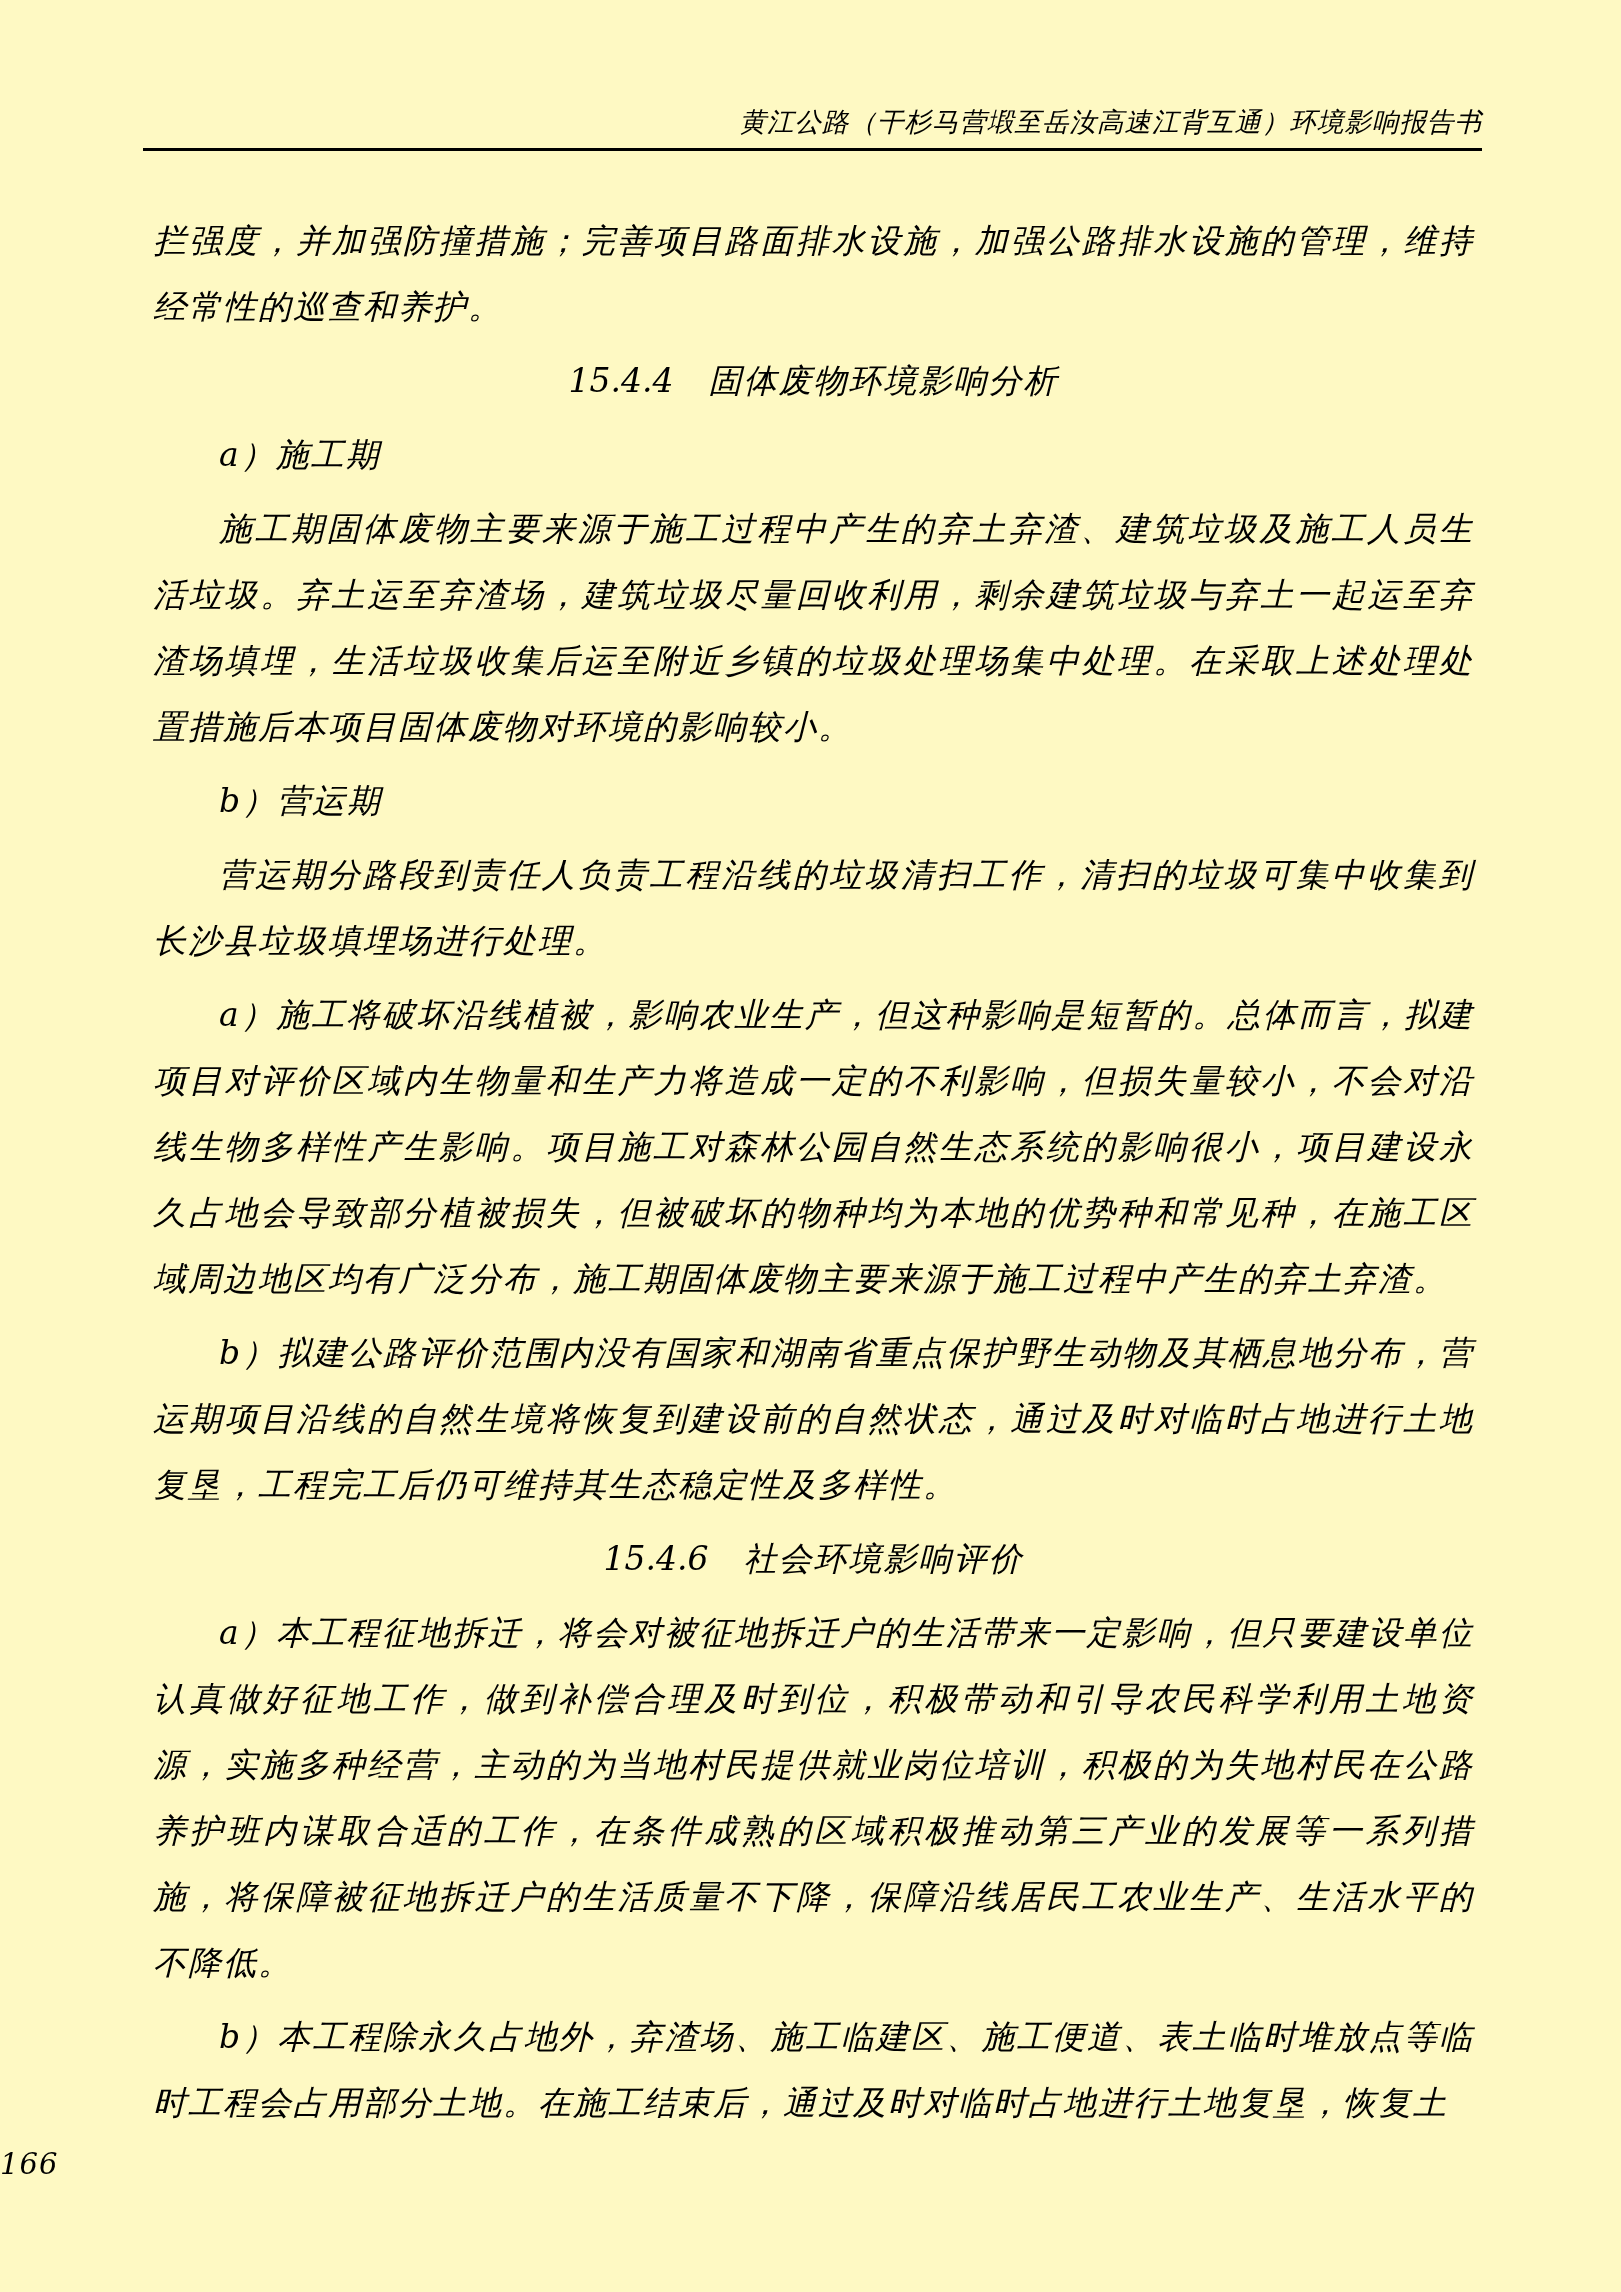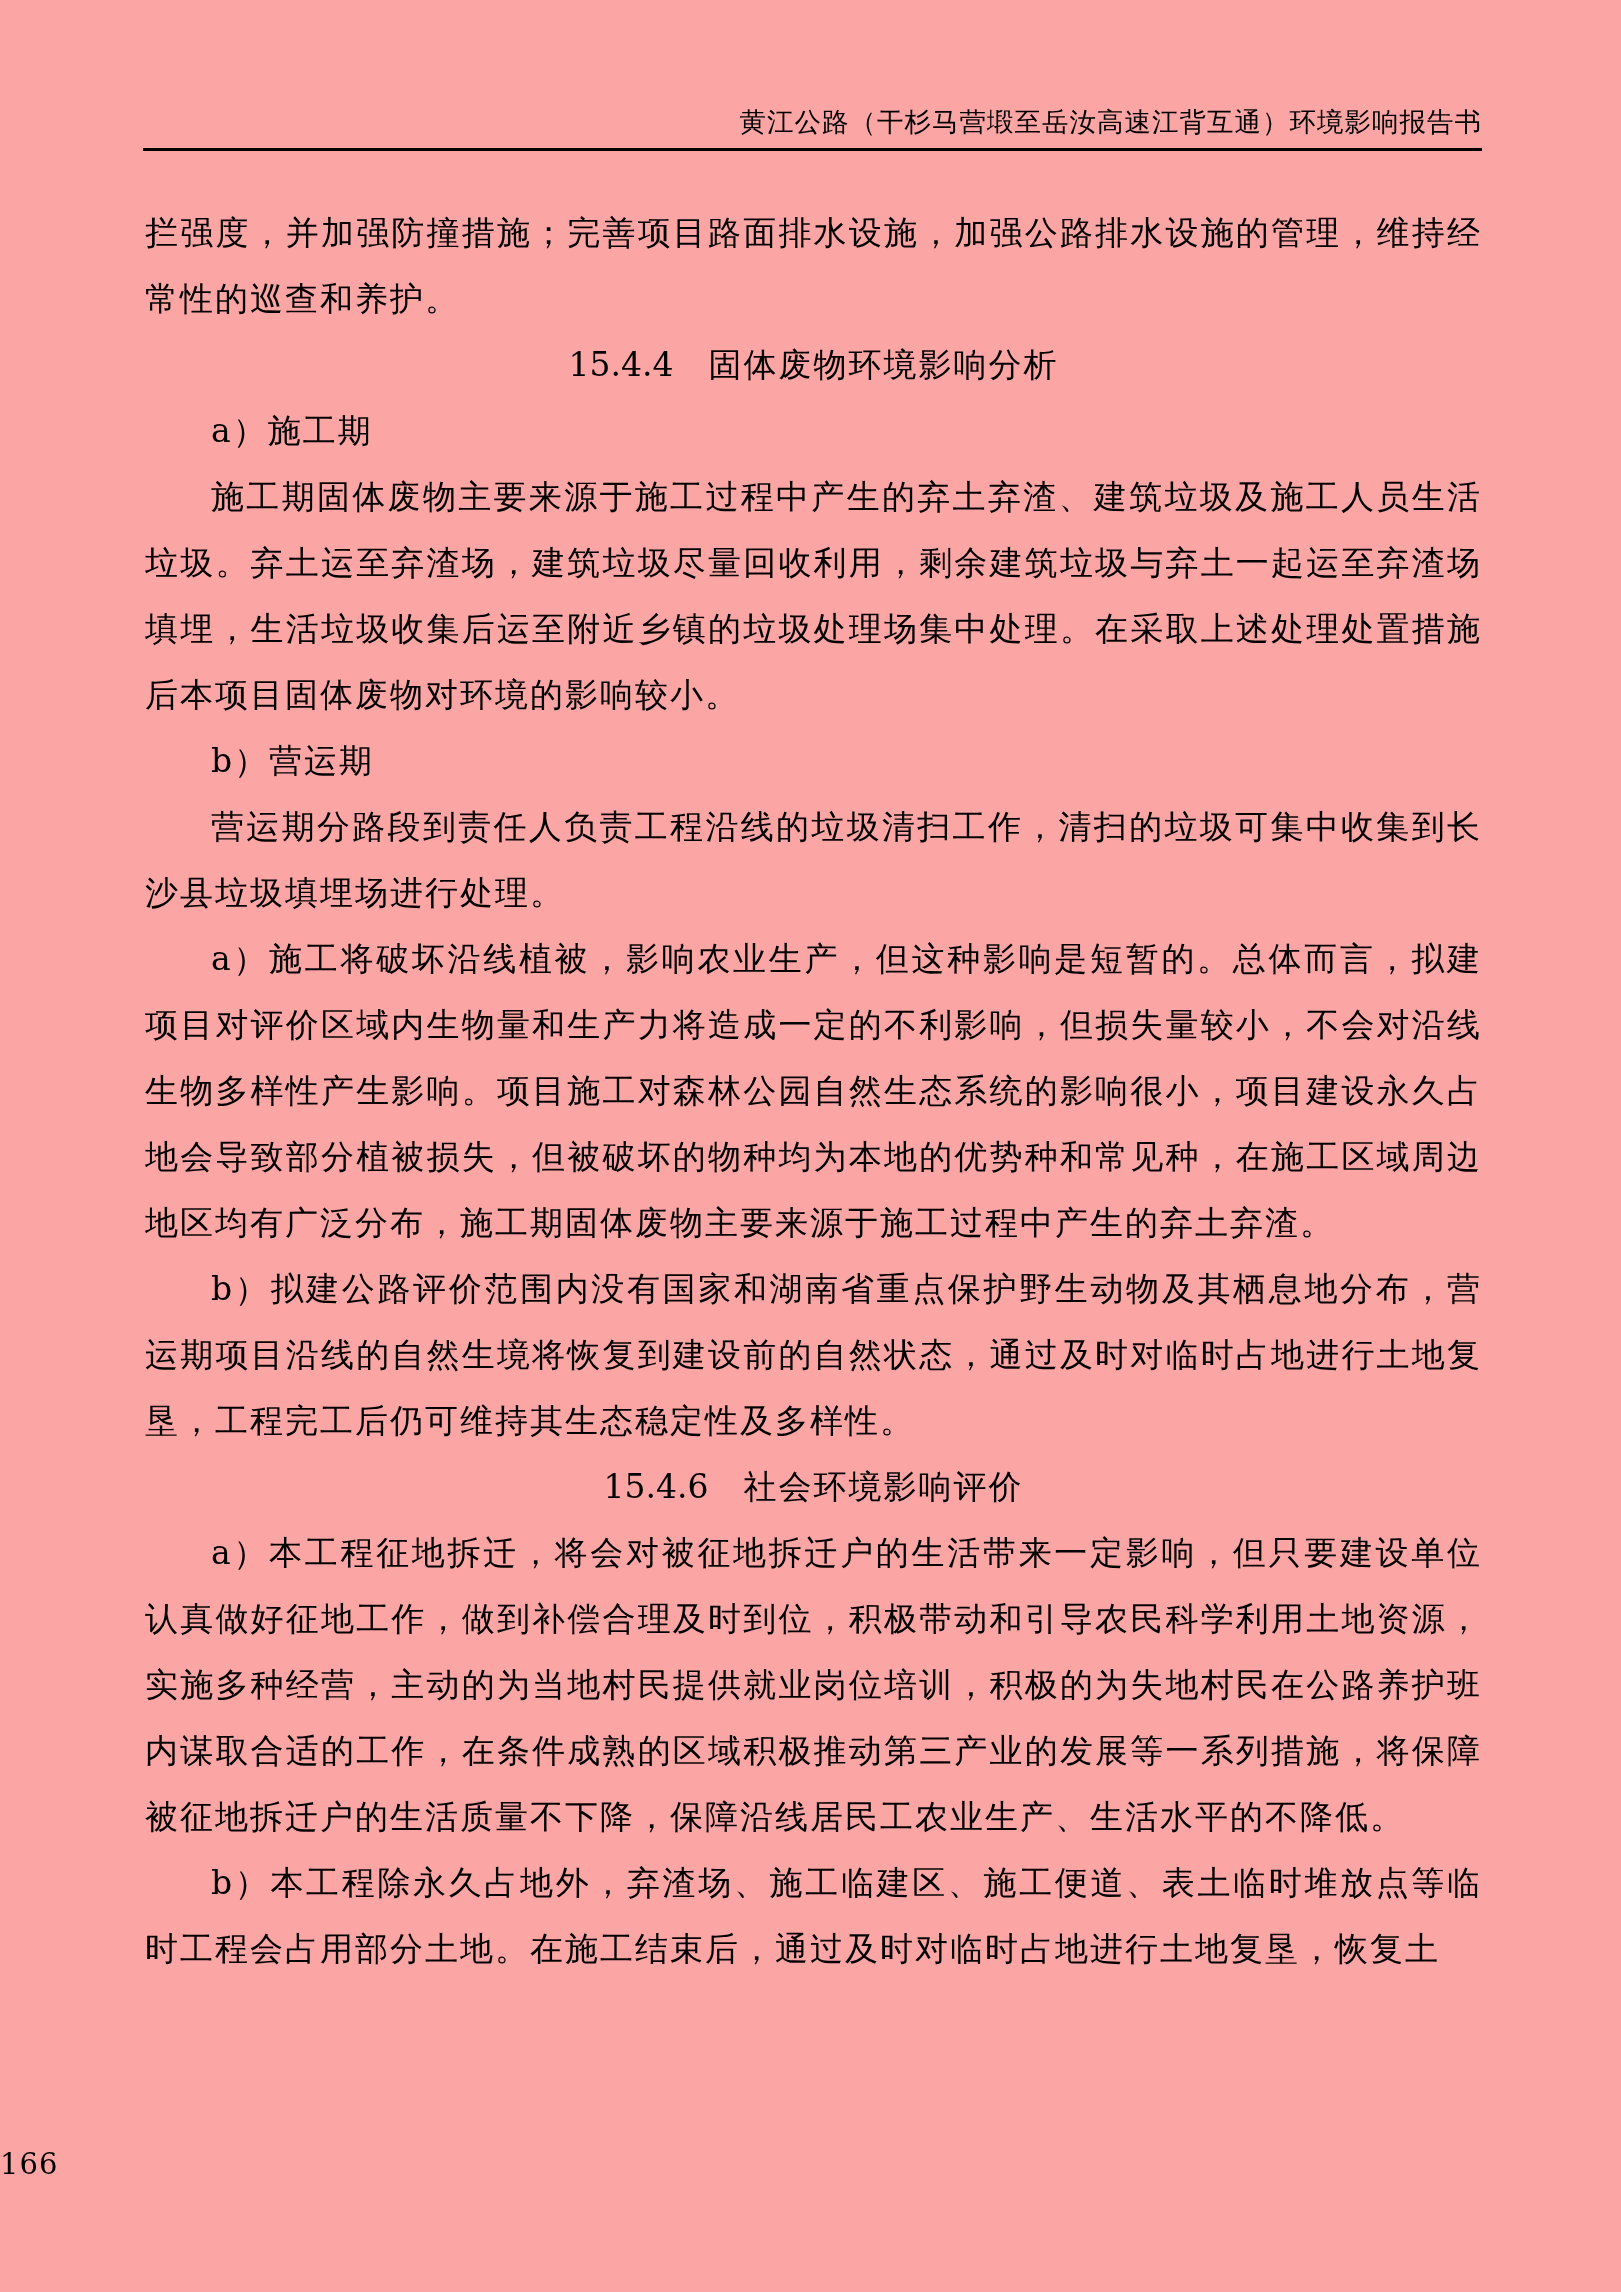--- a/index.html
+++ b/index.html
@@ -1,23 +1,24 @@
 <!DOCTYPE html>
 <html><head>
 <meta charset="utf-8">
 <style>
   html, body { margin: 0; padding: 0; }
   .page {
     position: relative;
     width: 1621px;
     height: 2293px;
-    background: #fca5a5;
+    background: #fef9c3;
     color: #000000;
     font-family: "DejaVu Serif", "Liberation Serif", serif;
     overflow: hidden;
+    font-style: italic;
   }
   .header {
     position: absolute;
     left: 143px;
     right: 139px;
     top: 104px;
     text-align: right;
     font-size: 26.5px;
     letter-spacing: 1px;
     padding-bottom: 7.8px;
@@ -28,21 +29,21 @@
     left: 145px;
     right: 139px;
     top: 200px;
     font-size: 33px;
     line-height: 66px;
     text-align: justify;
     text-justify: inter-character;
     letter-spacing: 2px;
   }
   .para {
-    margin: 0;
+    margin: 8px;
     text-indent: 2em;
   }
   .para.no-indent {
     text-indent: 0;
   }
   .heading {
     margin: 0;
     font-size: 33px;
     font-weight: normal;
     line-height: 66px;

